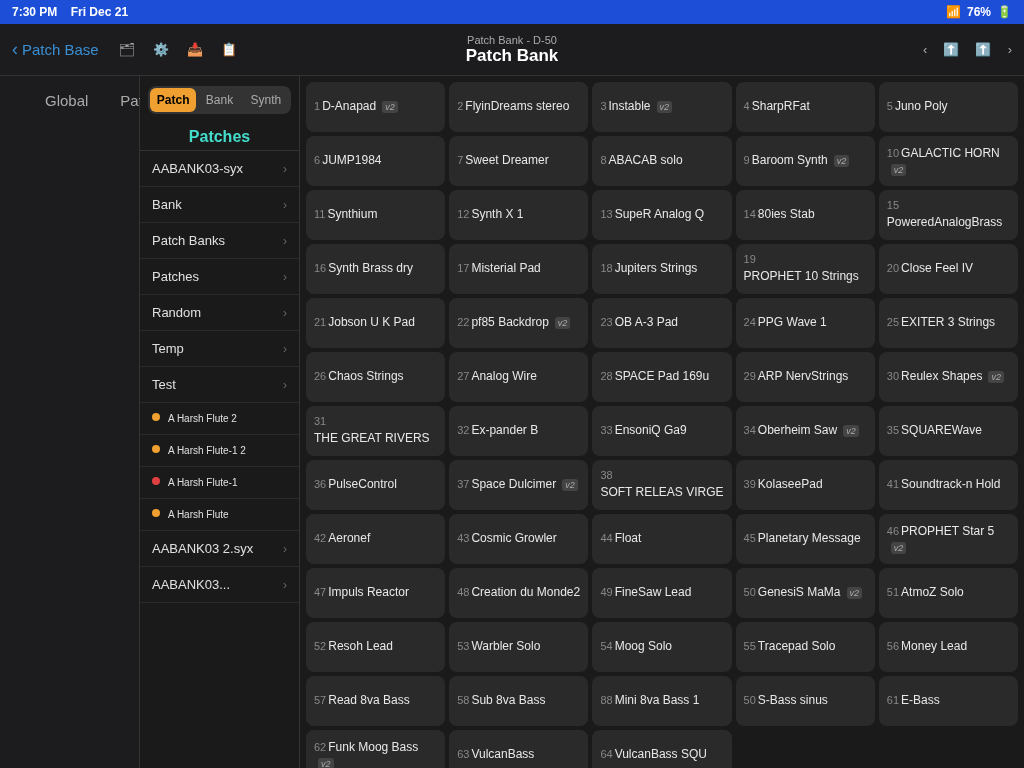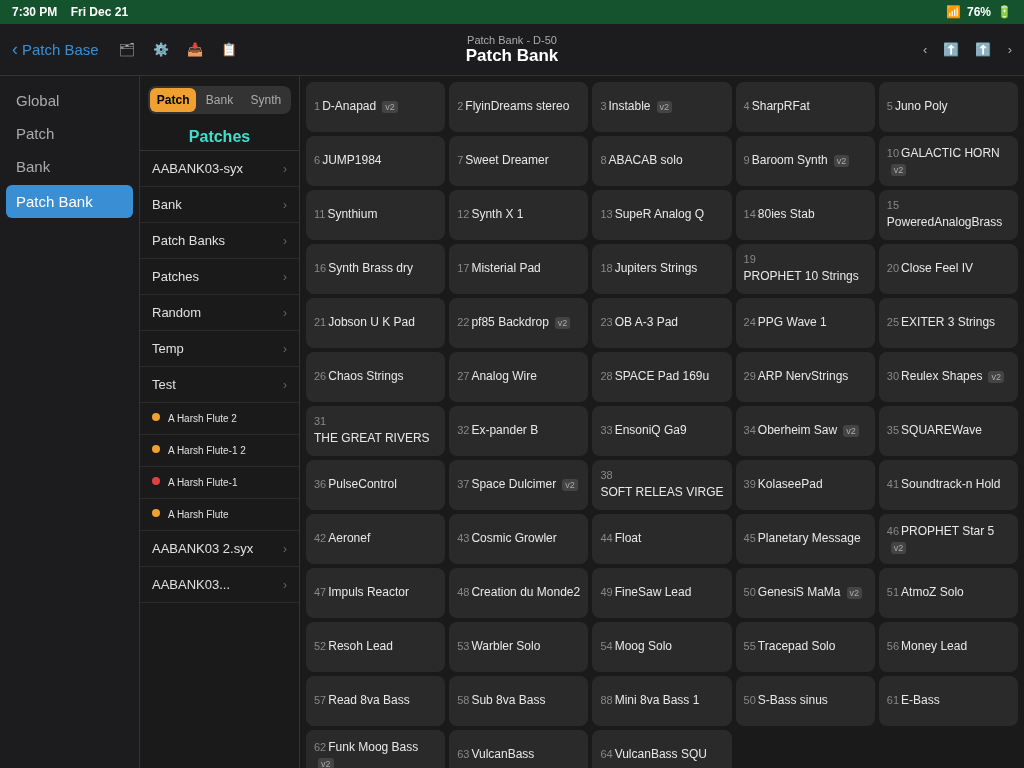--- a/index.html
+++ b/index.html
@@ -8,21 +8,21 @@
       color: #e0e0e0;
       font-family: -apple-system, BlinkMacSystemFont, 'Helvetica Neue', Arial, sans-serif;
       width: 1024px;
       height: 768px;
       overflow: hidden;
       font-size: 13px;
     }
 
     
     #status-bar {
-      background: #14532d;
+      background: #1d4ed8;
       display: flex;
       justify-content: space-between;
       align-items: center;
       padding: 4px 12px;
       height: 24px;
       font-size: 12px;
       font-weight: 600;
       color: #fff;
     }
     .status-right { display: flex; align-items: center; gap: 6px; }
@@ -56,22 +56,23 @@
       display: flex;
       height: calc(768px - 24px - 52px);
     }
 
     
     #sidebar {
       width: 140px;
       background: #1c1c1e;
       border-right: 1px solid #333;
       display: flex;
-      flex-direction: column;
+      flex-direction: row;
       padding-top: 8px;
+      padding-left: 29px;
     }
     .sidebar-section {
       padding: 8px 16px;
       font-size: 15px;
       color: #aaa;
       cursor: pointer;
     }
     .sidebar-section.active {
       background: #3a8fd4;
       color: #fff;
@@ -164,20 +165,21 @@
       line-height: 1.3;
     }
     .patch-cell .badge {
       display: inline-block;
       background: #444;
       border-radius: 3px;
       font-size: 9px;
       color: #aaa;
       padding: 1px 3px;
       margin-left: 4px;
+      font-style: italic;
     }
     .num-name-row { display: flex; align-items: baseline; flex-wrap: wrap; gap: 2px; }
   </style>
 </head>
 <body>
 
 <div id="status-bar">
   <div>
     <span>7:30 PM</span>
     &nbsp;&nbsp;

